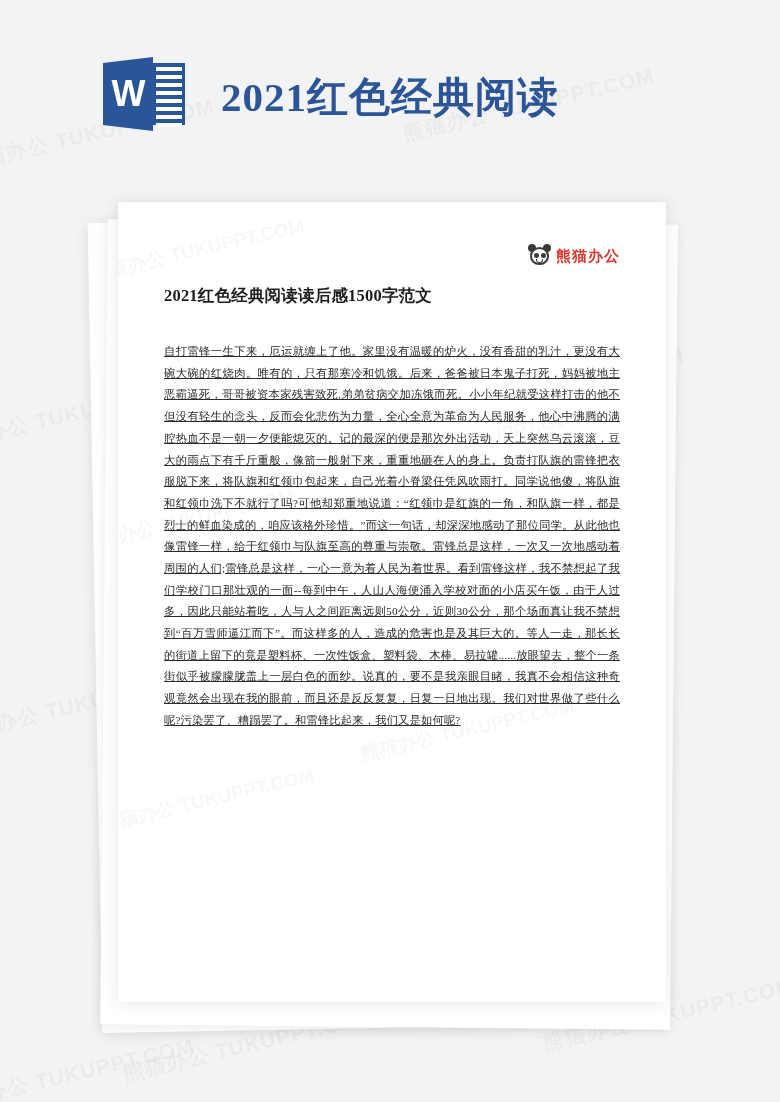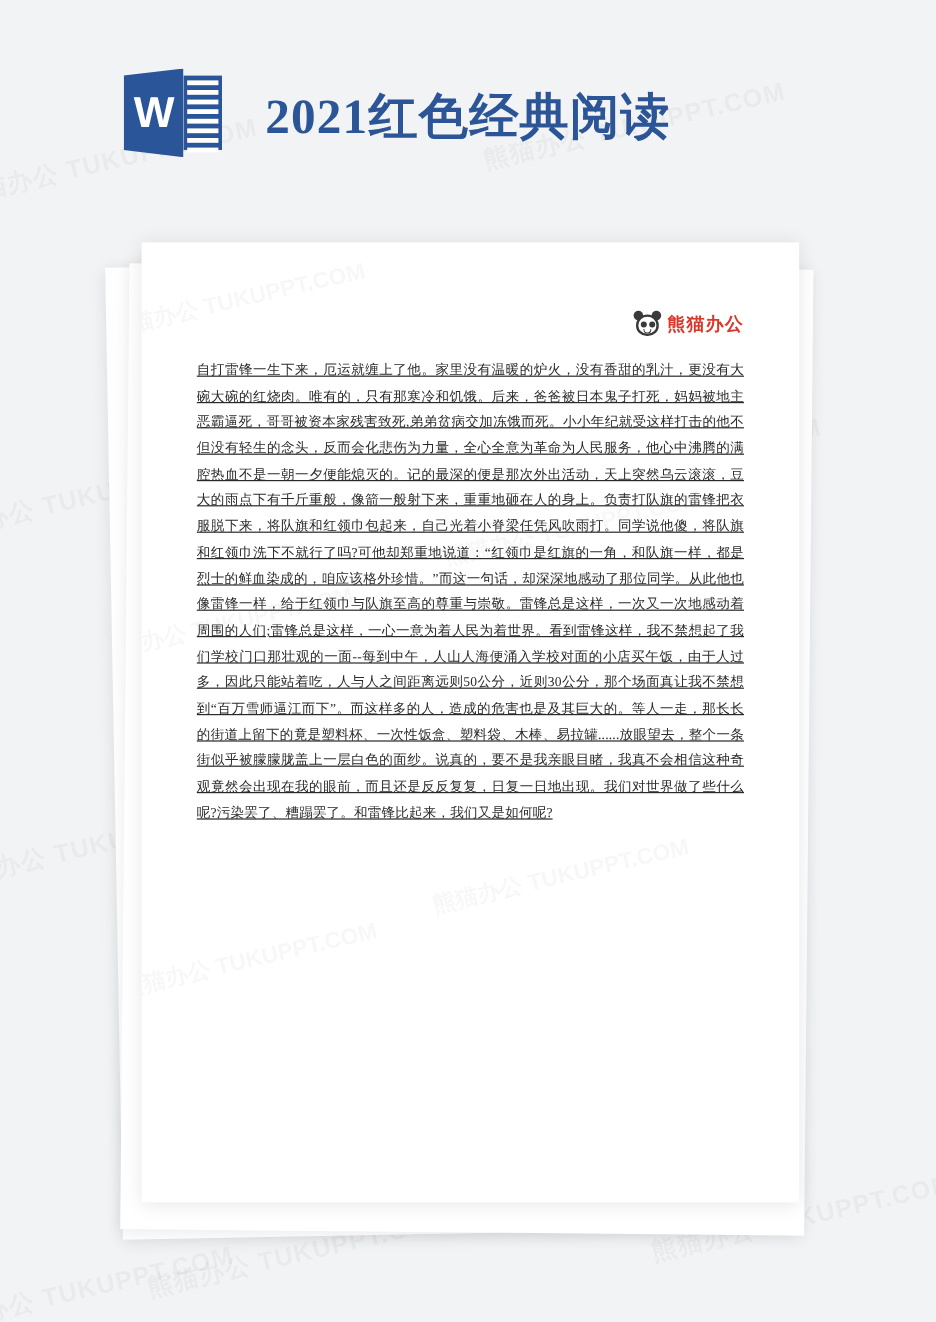--- a/index.html
+++ b/index.html
@@ -231,21 +231,21 @@
     white-space: nowrap;
     font-family: "Liberation Sans", sans-serif;
     font-weight: bold;
     font-size: 19px;
     color: rgba(0,0,0,0.030);
     transform: rotate(-13deg);
     transform-origin: left top;
     pointer-events: none;
     z-index: 1;
   }
-  .doc-page .content { position: relative; z-index: 2; margin-top: 15px; }
+  .doc-page .content { position: relative; z-index: 2; }
 </style>
 </head>
 <body>
 
 <div class="bg-watermark">
   <div class="wm" style="left:-40px; top:150px;">熊猫办公 TUKUPPT.COM</div>
   <div class="wm" style="left:400px; top:120px;">熊猫办公 TUKUPPT.COM</div>
   <div class="wm" style="left:-60px; top:430px;">熊猫办公 TUKUPPT.COM</div>
   <div class="wm" style="left:430px; top:400px;">熊猫办公 TUKUPPT.COM</div>
   <div class="wm" style="left:-50px; top:720px;">熊猫办公 TUKUPPT.COM</div>
@@ -293,17 +293,18 @@
         <div class="ear l"></div>
         <div class="ear r"></div>
         <div class="head"></div>
         <div class="eye l"></div>
         <div class="eye r"></div>
         <div class="mouth"></div>
       </div>
       <div class="brand-text">熊猫办公</div>
     </div>
 
+    <h1 class="doc-title">2021红色经典阅读读后感1500字范文</h1>
 
     <p class="doc-para">自打雷锋一生下来，厄运就缠上了他。家里没有温暖的炉火，没有香甜的乳汁，更没有大碗大碗的红烧肉。唯有的，只有那寒冷和饥饿。后来，爸爸被日本鬼子打死，妈妈被地主恶霸逼死，哥哥被资本家残害致死,弟弟贫病交加冻饿而死。小小年纪就受这样打击的他不但没有轻生的念头，反而会化悲伤为力量，全心全意为革命为人民服务，他心中沸腾的满腔热血不是一朝一夕便能熄灭的。记的最深的便是那次外出活动，天上突然乌云滚滚，豆大的雨点下有千斤重般，像箭一般射下来，重重地砸在人的身上。负责打队旗的雷锋把衣服脱下来，将队旗和红领巾包起来，自己光着小脊梁任凭风吹雨打。同学说他傻，将队旗和红领巾洗下不就行了吗?可他却郑重地说道：“红领巾是红旗的一角，和队旗一样，都是烈士的鲜血染成的，咱应该格外珍惜。”而这一句话，却深深地感动了那位同学。从此他也像雷锋一样，给于红领巾与队旗至高的尊重与崇敬。雷锋总是这样，一次又一次地感动着周围的人们;雷锋总是这样，一心一意为着人民为着世界。看到雷锋这样，我不禁想起了我们学校门口那壮观的一面--每到中午，人山人海便涌入学校对面的小店买午饭，由于人过多，因此只能站着吃，人与人之间距离远则50公分，近则30公分，那个场面真让我不禁想到“百万雪师逼江而下”。而这样多的人，造成的危害也是及其巨大的。等人一走，那长长的街道上留下的竟是塑料杯、一次性饭盒、塑料袋、木棒、易拉罐......放眼望去，整个一条街似乎被朦朦胧盖上一层白色的面纱。说真的，要不是我亲眼目睹，我真不会相信这种奇观竟然会出现在我的眼前，而且还是反反复复，日复一日地出现。我们对世界做了些什么呢?污染罢了、糟蹋罢了。和雷锋比起来，我们又是如何呢?</p>
 
   </div>
 </div>
 
 </body></html>

